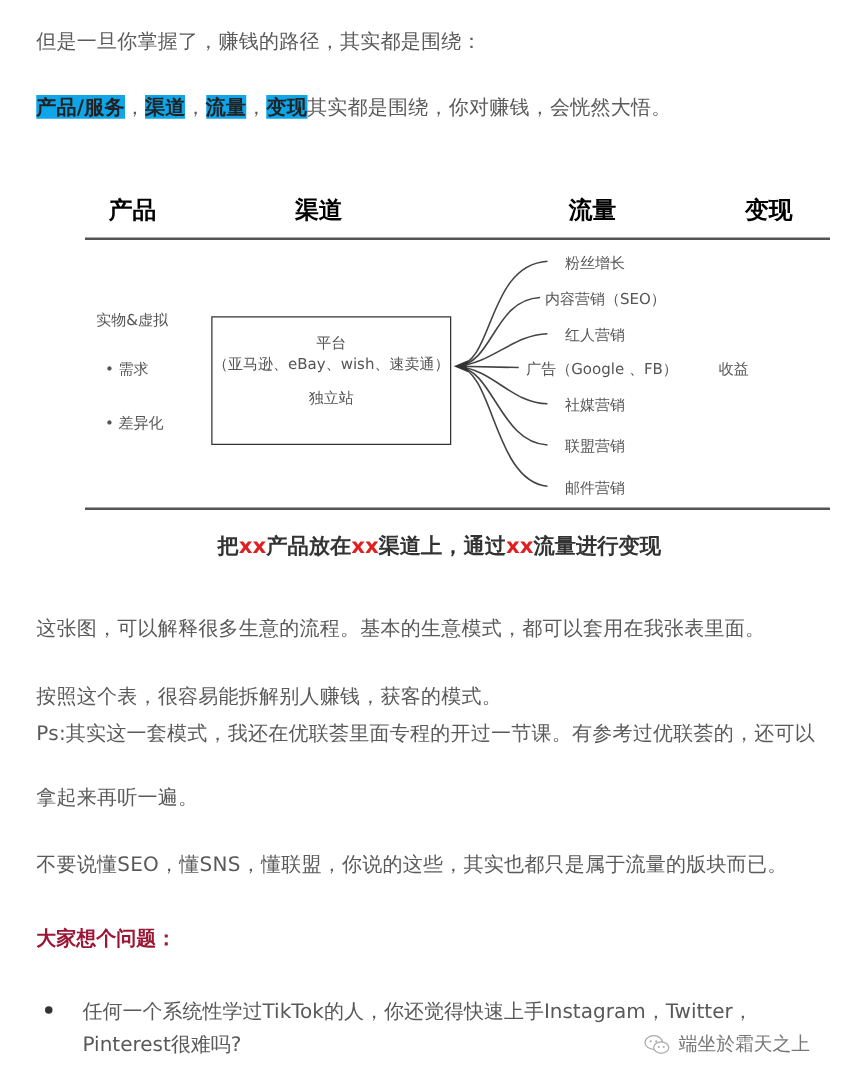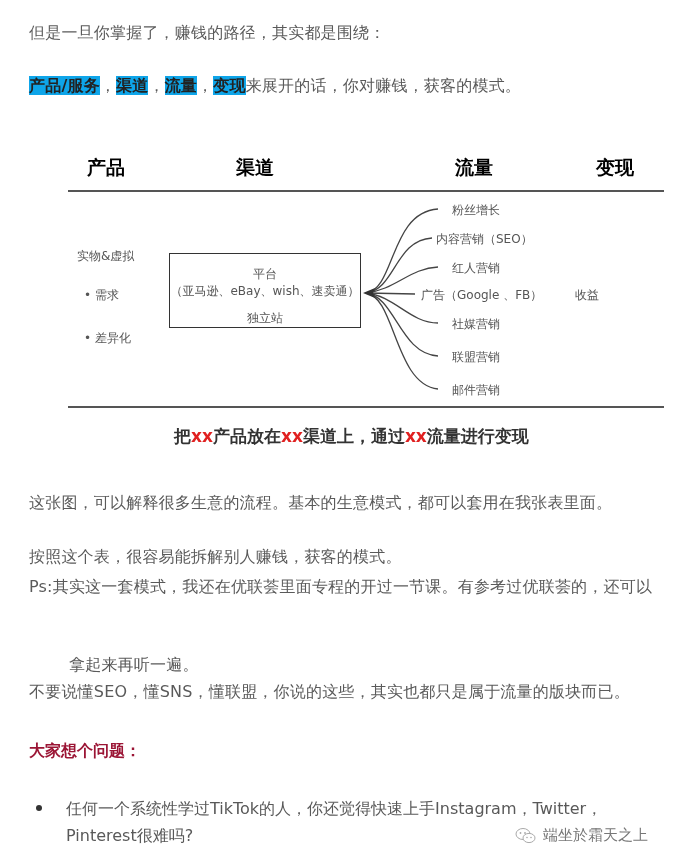--- a/index.html
+++ b/index.html
@@ -10,32 +10,32 @@
   .sep{color:#5a5a5a;}
   .q{position:absolute;left:29px;top:741px;font-size:16px;font-weight:bold;color:#9b1535;}
   .bullet-item{position:absolute;left:36px;top:795px;width:640px;font-size:16px;line-height:27px;color:#595959;}
   .bullet-dot{position:absolute;left:0;top:10px;width:6px;height:6px;border-radius:50%;background:#333;}
   .bullet-text{position:absolute;left:30px;top:0;width:610px;}
   
   .diagram{position:absolute;left:0;top:140px;width:684px;height:320px;}
   .dh{position:absolute;top:15px;font-size:19px;font-weight:bold;color:#000000;}
   .dline{position:absolute;left:68px;width:596px;height:2px;background:#555;}
   .dt{position:absolute;font-size:12px;color:#555;white-space:nowrap;}
-  .box{position:absolute;left:169px;top:113px;width:192px;height:75px;border:1.5px solid #333;box-sizing:border-box;text-align:center;font-size:12px;color:#555;line-height:17px;}
+  .box{position:absolute;left:169px;top:113px;width:192px;height:103px;border:1.5px solid #333;box-sizing:border-box;text-align:center;font-size:12px;color:#555;line-height:17px;}
   .caption{position:absolute;left:174px;top:285px;font-size:17px;font-weight:bold;color:#333;white-space:nowrap;}
   .red{color:#e02020;}
   .wm{position:absolute;left:515px;top:826px;font-size:15px;color:#777;white-space:nowrap;display:flex;align-items:center;gap:6px;}
 </style>
 </head>
 <body>
 
 <div class="p" style="top:20px;">但是一旦你掌握了，赚钱的路径，其实都是围绕：</div>
 
 <div class="p" style="top:73px;">
-  <span class="hl">产品/服务</span><span class="sep">，</span><span class="hl">渠道</span><span class="sep">，</span><span class="hl">流量</span><span class="sep">，</span><span class="hl">变现</span><span>来展开的话，你对赚钱，获客的模式。</span>
+  <span class="hl">产品/服务</span><span class="sep">，</span><span class="hl">渠道</span><span class="sep">，</span><span class="hl">流量</span><span class="sep">，</span><span class="hl">变现</span><span>其实都是围绕，你对赚钱，会恍然大悟。</span>
 </div>
 
 <div class="diagram">
   <div class="dh" style="left:87px;">产品</div>
   <div class="dh" style="left:236px;">渠道</div>
   <div class="dh" style="left:455px;">流量</div>
   <div class="dh" style="left:596px;">变现</div>
   <div class="dline" style="top:50px;"></div>
 
   <div class="dt" style="left:77px;top:108px;">实物&amp;虚拟</div>
@@ -74,21 +74,21 @@
   <div class="dline" style="top:266px;"></div>
 
   <div class="caption">
     <span>把</span><span class="red">xx</span><span>产品放在</span><span class="red">xx</span><span>渠道上，通过</span><span class="red">xx</span><span>流量进行变现</span>
   </div>
 </div>
 
 <div class="p" style="top:490px;">这张图，可以解释很多生意的流程。基本的生意模式，都可以套用在我张表里面。</div>
 <div class="p" style="top:544px;">按照这个表，很容易能拆解别人赚钱，获客的模式。</div>
 <div class="p" style="top:574px;">Ps:其实这一套模式，我还在优联荟里面专程的开过一节课。有参考过优联荟的，还可以</div>
-<div class="p" style="top:652px;margin-left:40px;">拿起来再听一遍。</div>
+<div class="p" style="top:625px;">拿起来再听一遍。</div>
 <div class="p" style="top:679px;">不要说懂SEO，懂SNS，懂联盟，你说的这些，其实也都只是属于流量的版块而已。</div>
 
 <div class="q">大家想个问题：</div>
 
 <div class="bullet-item">
   <span class="bullet-dot"></span>
   <div class="bullet-text">
     <div>任何一个系统性学过TikTok的人，你还觉得快速上手Instagram，Twitter，</div>
     <div>Pinterest很难吗?</div>
   </div>

